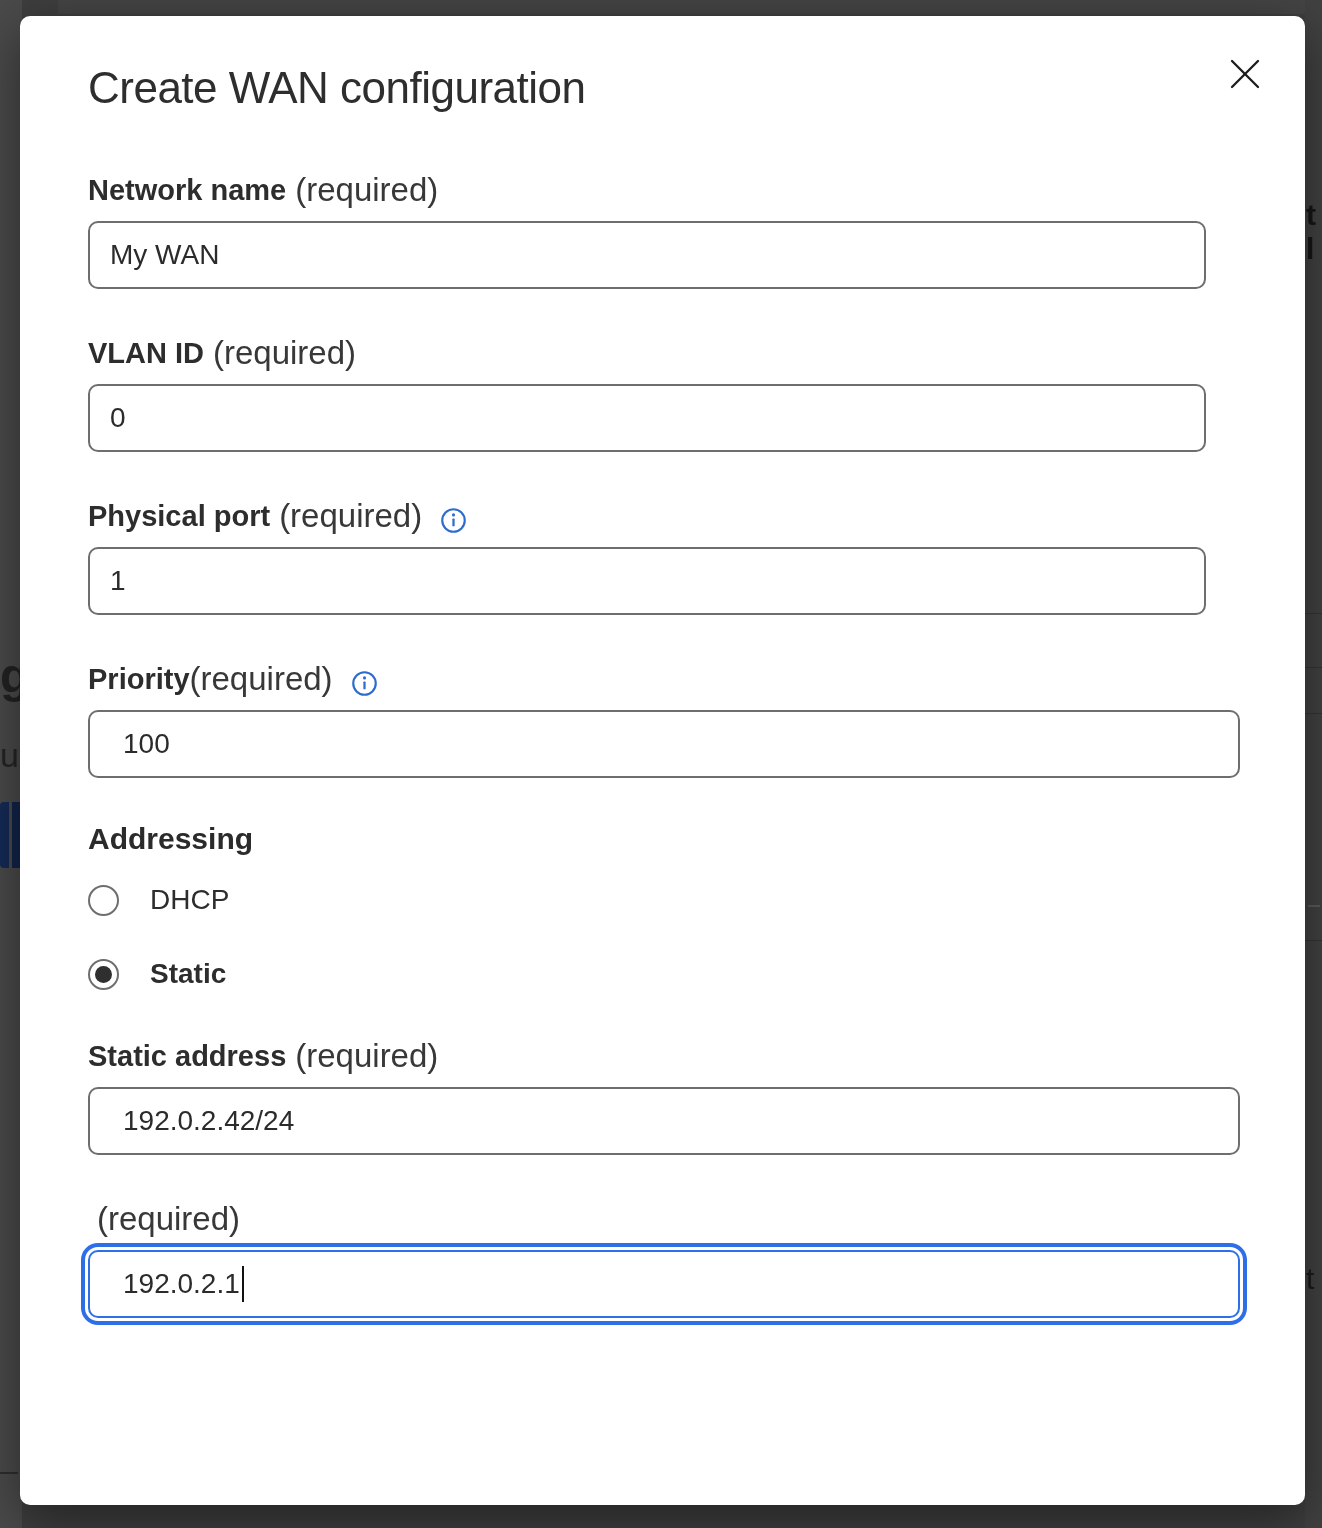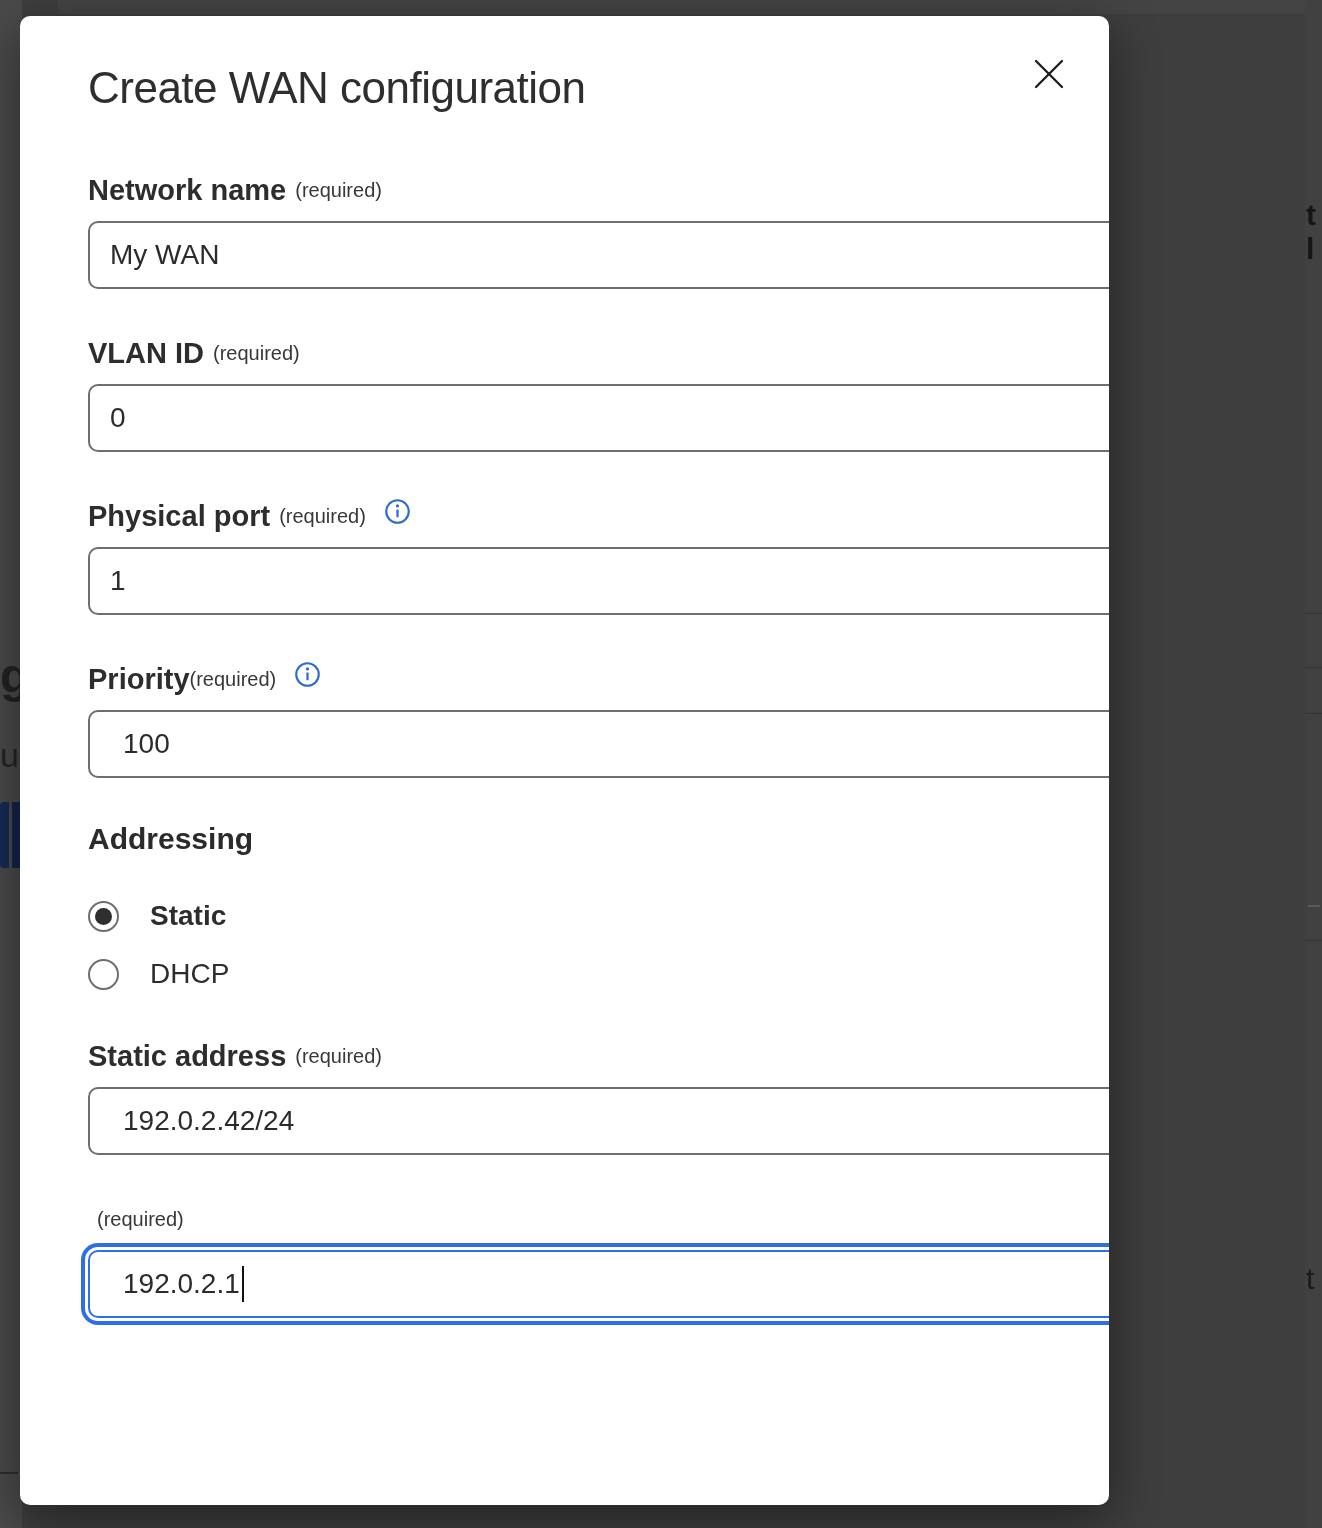--- a/index.html
+++ b/index.html
@@ -25,21 +25,21 @@
   .bg-right-t2 { left: 1306px; top: 1262px; font-size: 30px; color: #1a1a1a; }
   .bg-rline { left: 1305px; width: 17px; height: 1px; background: #333333; }
   .bg-rline.l1 { top: 613px; } .bg-rline.l2 { top: 667px; }
   .bg-rline.l3 { top: 713px; } .bg-rline.l4 { top: 940px; }
   .bg-rdash { left: 1308px; top: 905px; width: 12px; height: 2px; background: #5a5a5a; }
 
   
   .modal {
     position: absolute;
     left: 20px; top: 16px;
-    width: 1089px; height: 1489px;
+    width: 1285px; height: 1489px;
     background: #ffffff;
     border-radius: 10px;
     box-shadow: 0 14px 50px rgba(0,0,0,0.45);
     overflow: hidden;
   }
   .modal-body { position: relative; padding: 46px 68px 0 68px; }
 
   .dialog-title {
     font-size: 44px;
     font-weight: 400;
@@ -53,27 +53,27 @@
     width: 48px; height: 48px;
     display: flex; align-items: center; justify-content: center;
     cursor: pointer;
     background: none; border: none;
   }
 
   
   .field { margin-top: 46px; }
   .field.first { margin-top: 58px; }
   .field-label {
-    display: flex; align-items: flex-start;
+    display: flex; align-items: flex-end;
     line-height: 36px;
     margin-bottom: 13px;
     margin-top: 41px;
   }
   .lbl { font-size: 29px; font-weight: 700; color: #2d2d2d; }
-  .req { font-size: 20px; font-weight: 400; color: #383838; margin-left: 9px; }
+  .req { font-size: 33px; font-weight: 400; color: #383838; margin-left: 9px; }
   .req.tight { margin-left: 0; }
   .info-icon { margin-left: 18px; display: inline-flex; }
 
   .text-input {
     height: 68px;
     border: 2px solid #6e6e6e;
     border-radius: 10px;
     background: #fff;
     display: flex; align-items: center;
     padding-left: 20px;
@@ -227,32 +227,32 @@
           </svg>
         </span>
       </div>
       <div class="text-input w-wide" role="textbox">
         <span>100</span>
       </div>
     </div>
 
     <h2 class="section-heading">Addressing</h2>
 
+    <div class="radio-row r1" role="radio" aria-checked="false">
+      <span class="radio-circle"></span>
+      <span class="radio-label">DHCP</span>
+    </div>
+
     <div class="radio-row r2" role="radio" aria-checked="true">
       <span class="radio-circle selected">
           <span class="dot"></span>
         </span>
       <span class="radio-label bold">Static</span>
     </div>
 
-    <div class="radio-row r1" role="radio" aria-checked="false">
-      <span class="radio-circle"></span>
-      <span class="radio-label">DHCP</span>
-    </div>
-
     <div class="field" style="margin-top:48px;">
       <div class="field-label">
         <span class="lbl">Static address</span>
         <span class="req">(required)</span>
       </div>
       <div class="text-input w-wide" role="textbox">
         <span>192.0.2.42/24</span>
       </div>
     </div>
 

